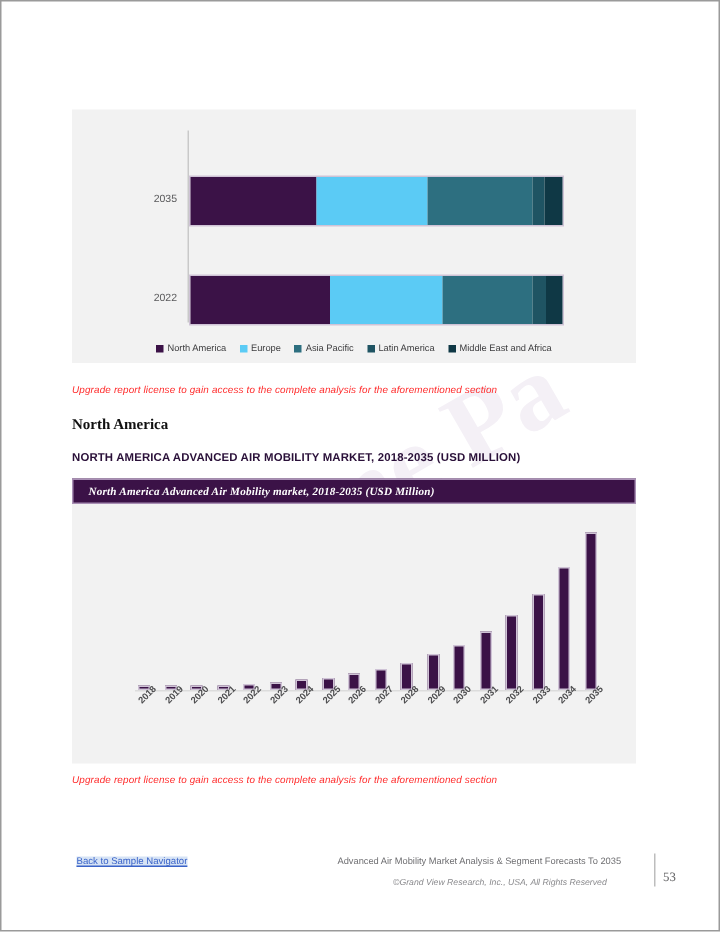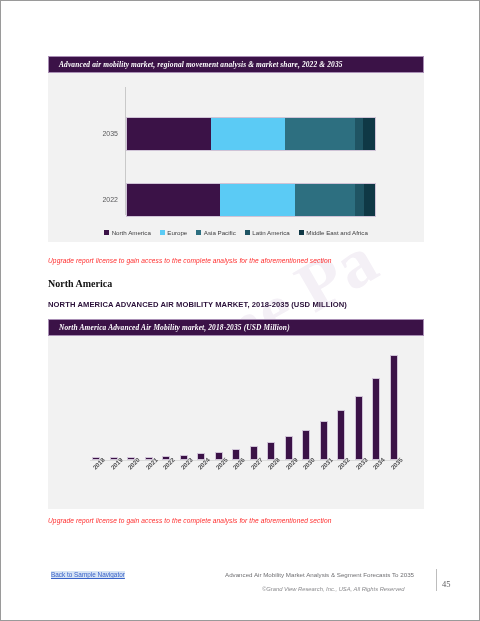--- a/index.html
+++ b/index.html
@@ -180,23 +180,20 @@
   }
 </style>
 </head>
 <body>
 
 <div class="page">
 
   <div class="bg-wm">ne Pa</div>
 
   <div class="chart-panel" id="chart1">
-    <div class="chart-title-bar">
-      <span>Advanced air mobility market, regional movement analysis &amp; market share, 2022 &amp; 2035</span>
-    </div>
     <div class="plot">
       <div class="axis-v"></div>
       <div id="c1rows">
           <div class="ybar-row" style="top: 44px; height: 32px;">
             <div class="ybar-label">2035</div>
             <div class="stack">
               <div class="seg" style="width: 83.824px; background: rgb(59, 18, 71);"></div>
               <div class="seg" style="width: 73.904px; background: rgb(91, 203, 245);"></div>
               <div class="seg" style="width: 69.936px; background: rgb(45, 111, 128);"></div>
               <div class="seg" style="width: 7.936px; background: rgb(31, 84, 99);"></div>
@@ -328,15 +325,15 @@
         </div>
     </div>
   </div>
 
   <div class="upgrade-note" id="note2">Upgrade report license to gain access to the complete analysis for the aforementioned section</div>
 
   <a id="sample-link" href="#">Back to Sample Navigator</a>
   <div id="footer-title">Advanced Air Mobility Market Analysis &amp; Segment Forecasts To 2035</div>
   <div id="footer-copy">©Grand View Research, Inc., USA, All Rights Reserved</div>
   <div id="footer-rule"></div>
-  <div id="page-number">45</div>
+  <div id="page-number">53</div>
 
 </div>
 
 </body></html>

